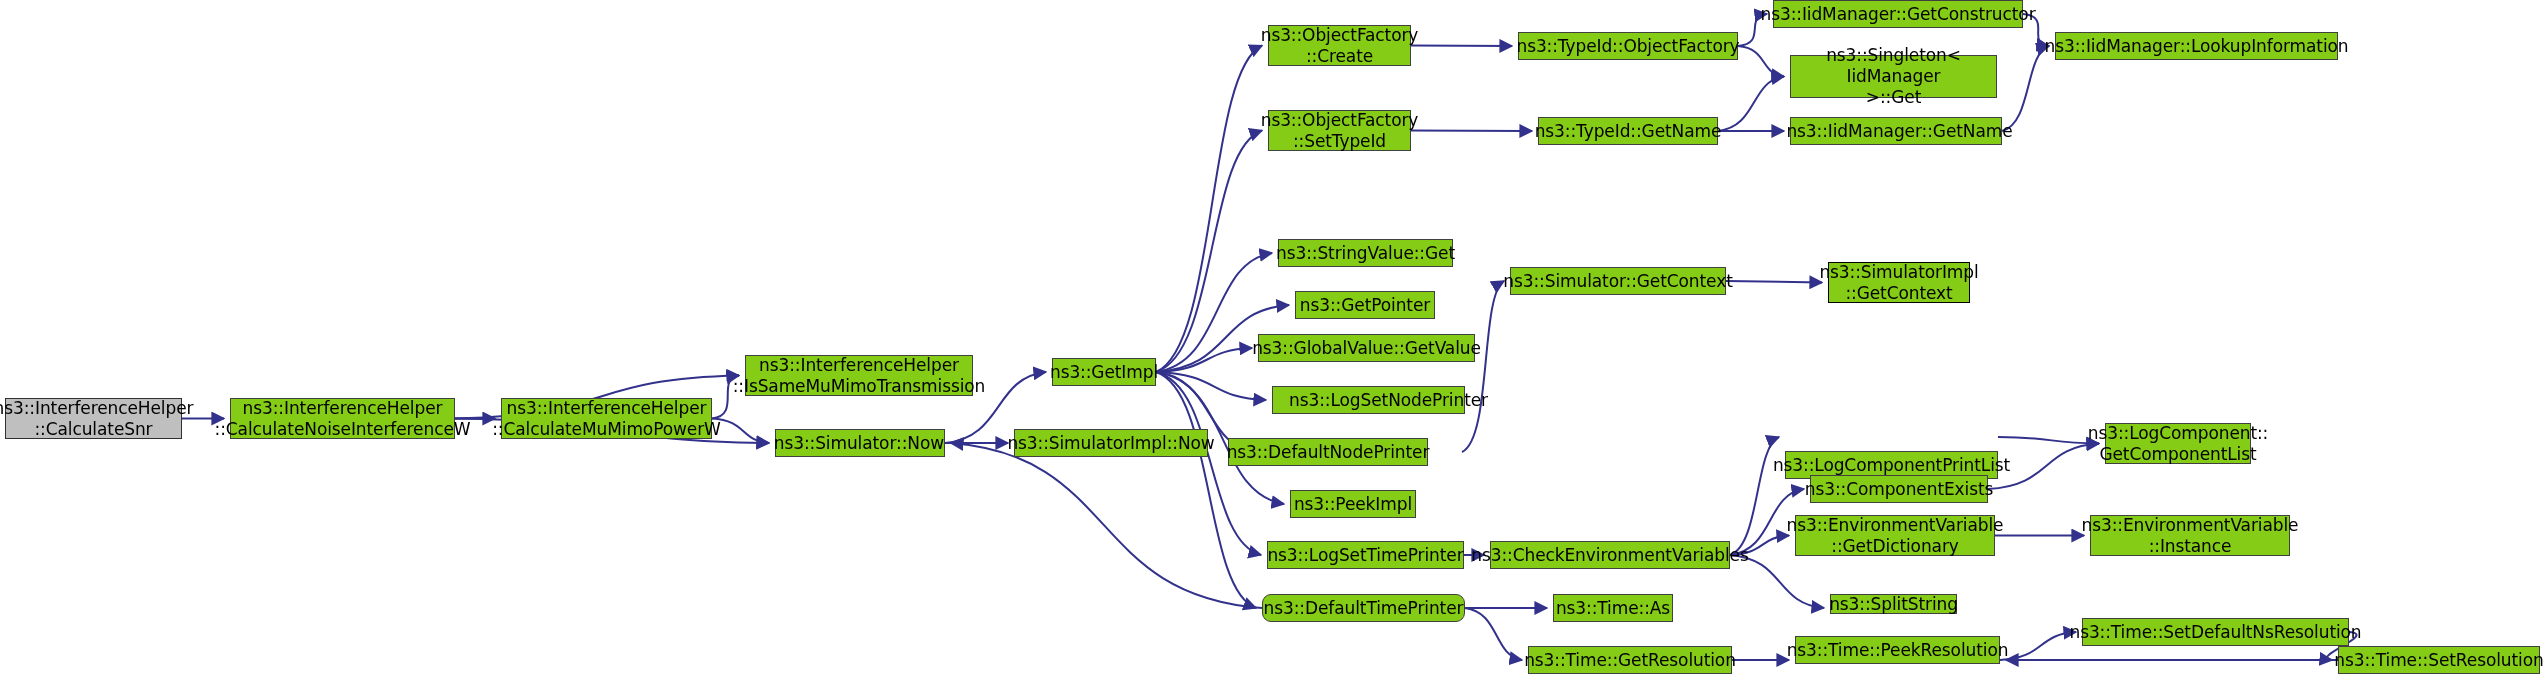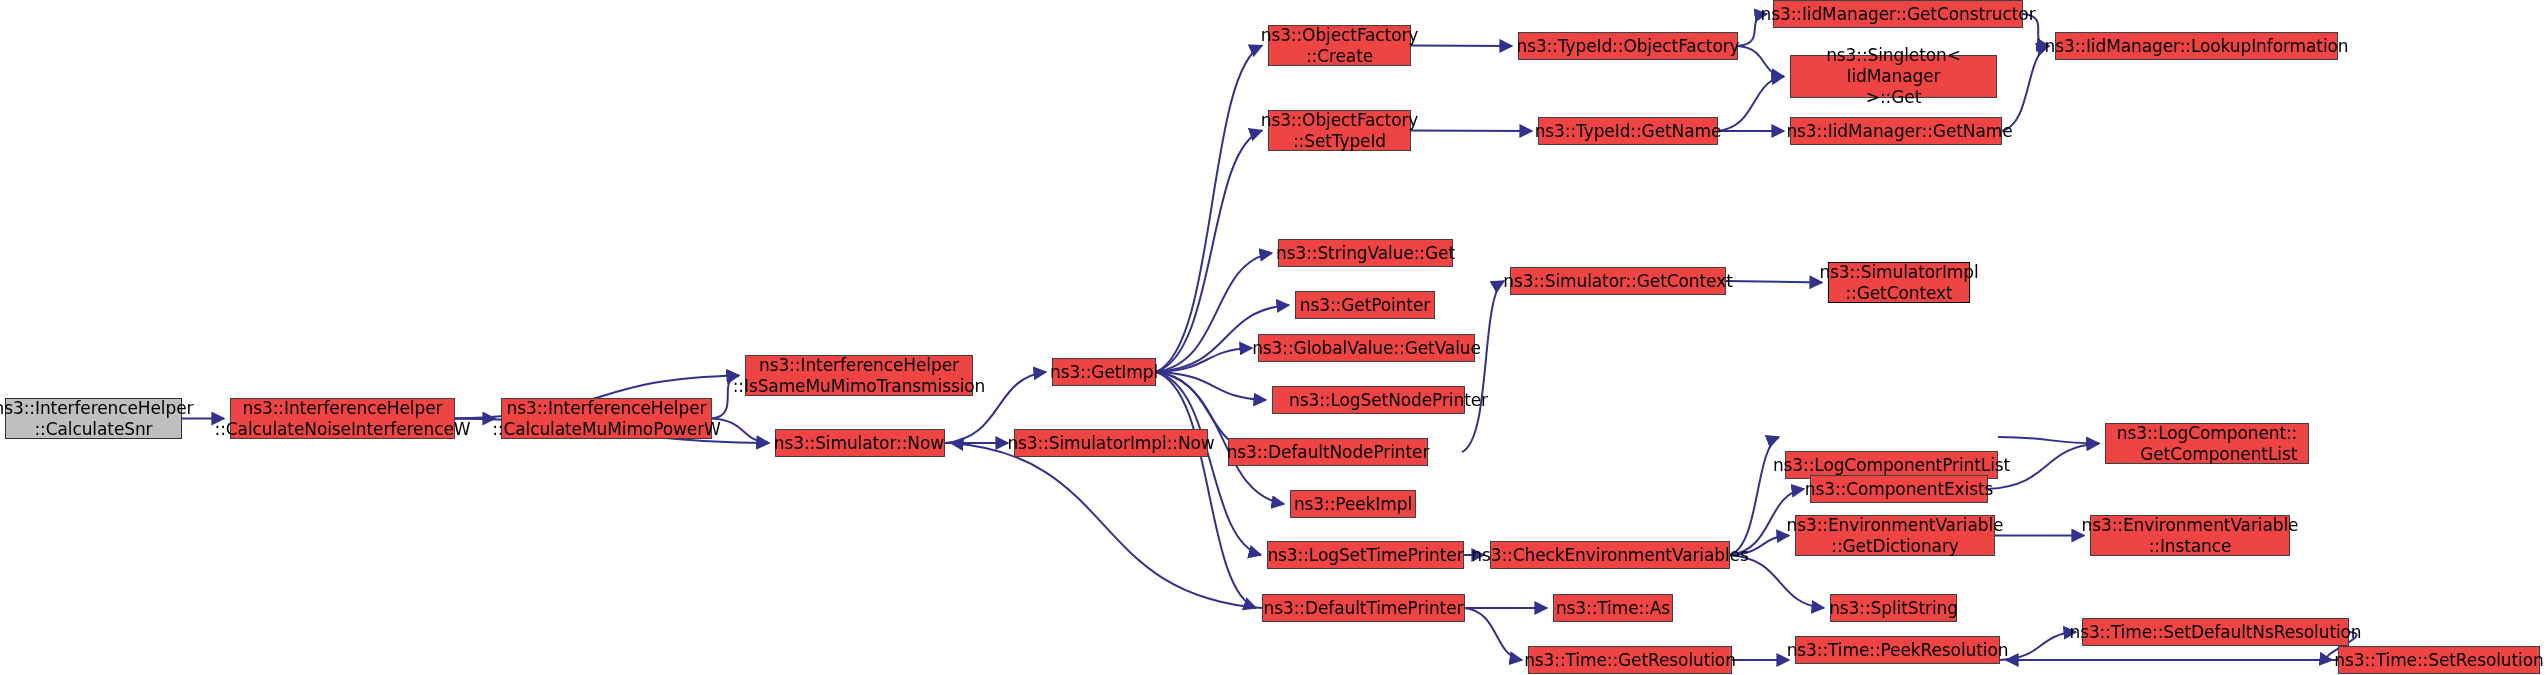--- a/index.html
+++ b/index.html
@@ -4,21 +4,21 @@
 <title>Call Graph</title>
 <style>
   html,body{margin:0;padding:0;background:#ffffff;}
   body{font-family:"DejaVu Sans","Liberation Sans",sans-serif;}
   #canvas{position:relative;width:2548px;height:675px;background:#ffffff;overflow:hidden;}
   #edges{position:absolute;left:0;top:0;width:2548px;height:675px;pointer-events:none;}
   .node{
     position:absolute;
     box-sizing:border-box;
     border:1px solid #404040;
-    background:#ef4444;
+    background:#84cc16;
     color:#000000;
     display:flex;
     align-items:center;
     justify-content:center;
     text-align:center;
     font-size:17px;
     line-height:21px;
     letter-spacing:-0.1px;
     white-space:pre-line;
     z-index:2;
@@ -105,33 +105,33 @@
 &gt;::Get</span></div>
       <div class="node" style="left: 1790px; top: 117px; width: 212px; height: 28px; padding-left: 7px;"><span>ns3::IidManager::GetName</span></div>
       <div class="node" style="left: 2055px; top: 32px; width: 283px; height: 28px;"><span>ns3::IidManager::LookupInformation</span></div>
       <div class="node" style="left: 1278px; top: 239px; width: 175px; height: 28px;"><span>ns3::StringValue::Get</span></div>
       <div class="node" style="left: 1295px; top: 291px; width: 140px; height: 28px;"><span>ns3::GetPointer</span></div>
       <div class="node" style="left: 1258px; top: 334px; width: 217px; height: 28px;"><span>ns3::GlobalValue::GetValue</span></div>
       <div class="node" style="left: 1272px; top: 386px; width: 193px; height: 28px; padding-left: 40px;"><span>ns3::LogSetNodePrinter</span></div>
       <div class="node" style="left: 1228px; top: 438px; width: 200px; height: 28px;"><span>ns3::DefaultNodePrinter</span></div>
       <div class="node" style="left: 1290px; top: 490px; width: 126px; height: 28px;"><span>ns3::PeekImpl</span></div>
       <div class="node" style="left: 1267px; top: 541px; width: 197px; height: 28px;"><span>ns3::LogSetTimePrinter</span></div>
-      <div class="node" style="left: 1262px; top: 594px; width: 203px; height: 28px;"><span>ns3::DefaultTimePrinter</span></div>
+      <div class="node" style="left: 1262px; top: 594px; width: 203px; height: 28px; border-radius: 9px;"><span>ns3::DefaultTimePrinter</span></div>
       <div class="node" style="left: 1510px; top: 267px; width: 216px; height: 28px;"><span>ns3::Simulator::GetContext</span></div>
       <div class="node thin" style="left: 1828px; top: 262px; width: 142px; height: 41px;"><span>ns3::SimulatorImpl
 ::GetContext</span></div>
       <div class="node" style="left: 1490px; top: 541px; width: 240px; height: 28px;"><span>ns3::CheckEnvironmentVariables</span></div>
       <div class="node" style="left: 1553px; top: 594px; width: 120px; height: 28px;"><span>ns3::Time::As</span></div>
       <div class="node" style="left: 1528px; top: 646px; width: 204px; height: 28px;"><span>ns3::Time::GetResolution</span></div>
       <div class="node" style="left: 1785px; top: 423px; width: 213px; height: 28px; margin-top: 28px;"><span>ns3::LogComponentPrintList</span></div>
       <div class="node" style="left: 1810px; top: 475px; width: 178px; height: 28px;"><span>ns3::ComponentExists</span></div>
       <div class="node" style="left: 1795px; top: 515px; width: 200px; height: 41px;"><span>ns3::EnvironmentVariable
 ::GetDictionary</span></div>
-      <div class="node" style="left: 1830px; top: 594px; width: 127px; height: 28px;"><span>ns3::SplitString</span></div>
+      <div class="node" style="left: 1830px; top: 594px; width: 127px; height: 20px;"><span>ns3::SplitString</span></div>
       <div class="node" style="left: 1795px; top: 636px; width: 205px; height: 28px;"><span>ns3::Time::PeekResolution</span></div>
-      <div class="node" style="left: 2105px; top: 423px; width: 204px; height: 41px; text-align: right;"><span>ns3::LogComponent::
+      <div class="node" style="left: 2105px; top: 423px; width: 146px; height: 41px;"><span>ns3::LogComponent::
 GetComponentList</span></div>
       <div class="node" style="left: 2090px; top: 515px; width: 200px; height: 41px;"><span>ns3::EnvironmentVariable
 ::Instance</span></div>
       <div class="node" style="left: 2082px; top: 618px; width: 267px; height: 28px;"><span>ns3::Time::SetDefaultNsResolution</span></div>
       <div class="node" style="left: 2338px; top: 646px; width: 202px; height: 28px;"><span>ns3::Time::SetResolution</span></div>
     </div>
 </div>
 
 </body></html>

